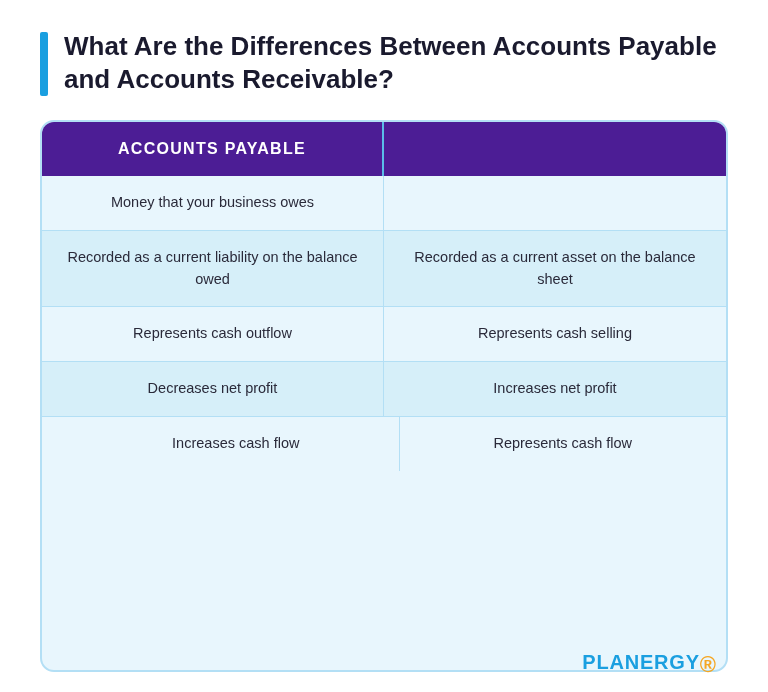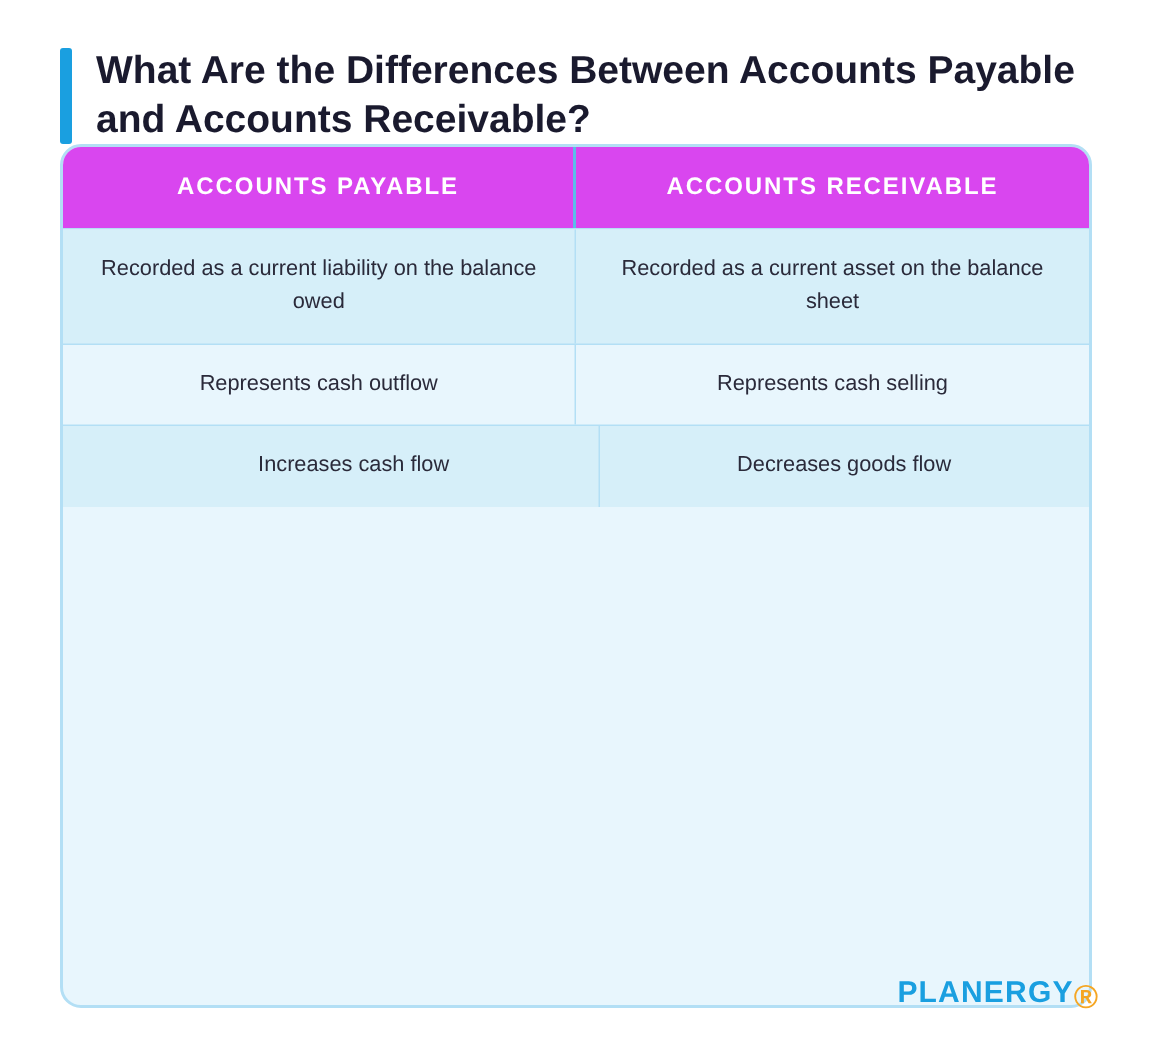--- a/index.html
+++ b/index.html
@@ -22,20 +22,21 @@
       height: 692px;
       background: #ffffff;
       padding: 30px 40px 20px 40px;
       display: flex;
       flex-direction: column;
     }
 
     .title-section {
       display: flex;
       align-items: flex-start;
+      margin-bottom: 24px;
     }
 
     .title-accent-bar {
       width: 8px;
       min-width: 8px;
       height: 64px;
       background: #1a9fe0;
       border-radius: 2px;
       margin-right: 16px;
       margin-top: 2px;
@@ -52,21 +53,21 @@
       background: #e8f6fd;
       border-radius: 14px;
       overflow: hidden;
       border: 2px solid #b3dff5;
       flex: 1;
     }
 
     .table-header {
       display: grid;
       grid-template-columns: 1fr 1fr;
-      background: #d946ef;
+      background: #4c1d95;
     }
 
     .header-cell {
       padding: 18px 20px;
       text-align: center;
       color: #ffffff;
       font-size: 16px;
       font-weight: 700;
       letter-spacing: 0.08em;
       text-transform: uppercase;
@@ -111,21 +112,21 @@
       justify-content: center;
     }
 
     .cell:first-child {
       border-right: 1.5px solid #b3dff5;
     }
 
     .planergy-logo {
       position: absolute;
       bottom: 18px;
-      right: 36px;
+      right: 52px;
       display: flex;
       align-items: center;
       gap: 0px;
     }
 
     .planergy-text {
       font-size: 20px;
       font-weight: 700;
       color: #1a9fe0;
       letter-spacing: 0.04em;
@@ -145,36 +146,40 @@
 
 <div class="page-wrapper">
   <div class="title-section">
     <div class="title-accent-bar"></div>
     <h1 class="page-title">What Are the Differences Between Accounts Payable and Accounts Receivable?</h1>
   </div>
 
   <div class="table-container">
     <div class="table-header">
       <div class="header-cell">ACCOUNTS PAYABLE</div>
-      <div class="header-cell">ACCOUNTS RECEIVABLE</div>
     </div>
     <div class="table-body" id="table-body">
     <div class="table-row">
+          <div class="cell">Money that your business owes</div>
         </div>
         <div class="table-row">
           <div class="cell">Recorded as a current liability on the balance owed</div>
           <div class="cell">Recorded as a current asset on the balance sheet</div>
         </div>
         <div class="table-row">
           <div class="cell">Represents cash outflow</div>
           <div class="cell">Represents cash selling</div>
         </div>
         <div class="table-row">
+          <div class="cell">Decreases net profit</div>
+          <div class="cell">Increases net profit</div>
+        </div>
+        <div class="table-row">
           <div class="cell">Increases cash flow</div>
-          <div class="cell">Decreases goods flow</div>
+          <div class="cell">Represents cash flow</div>
         </div>
       </div>
   </div>
 </div>
 
 <div class="planergy-logo">
   <span class="planergy-text">PLANERGY</span>
     <span class="planergy-dot">®</span>
 </div>
 

